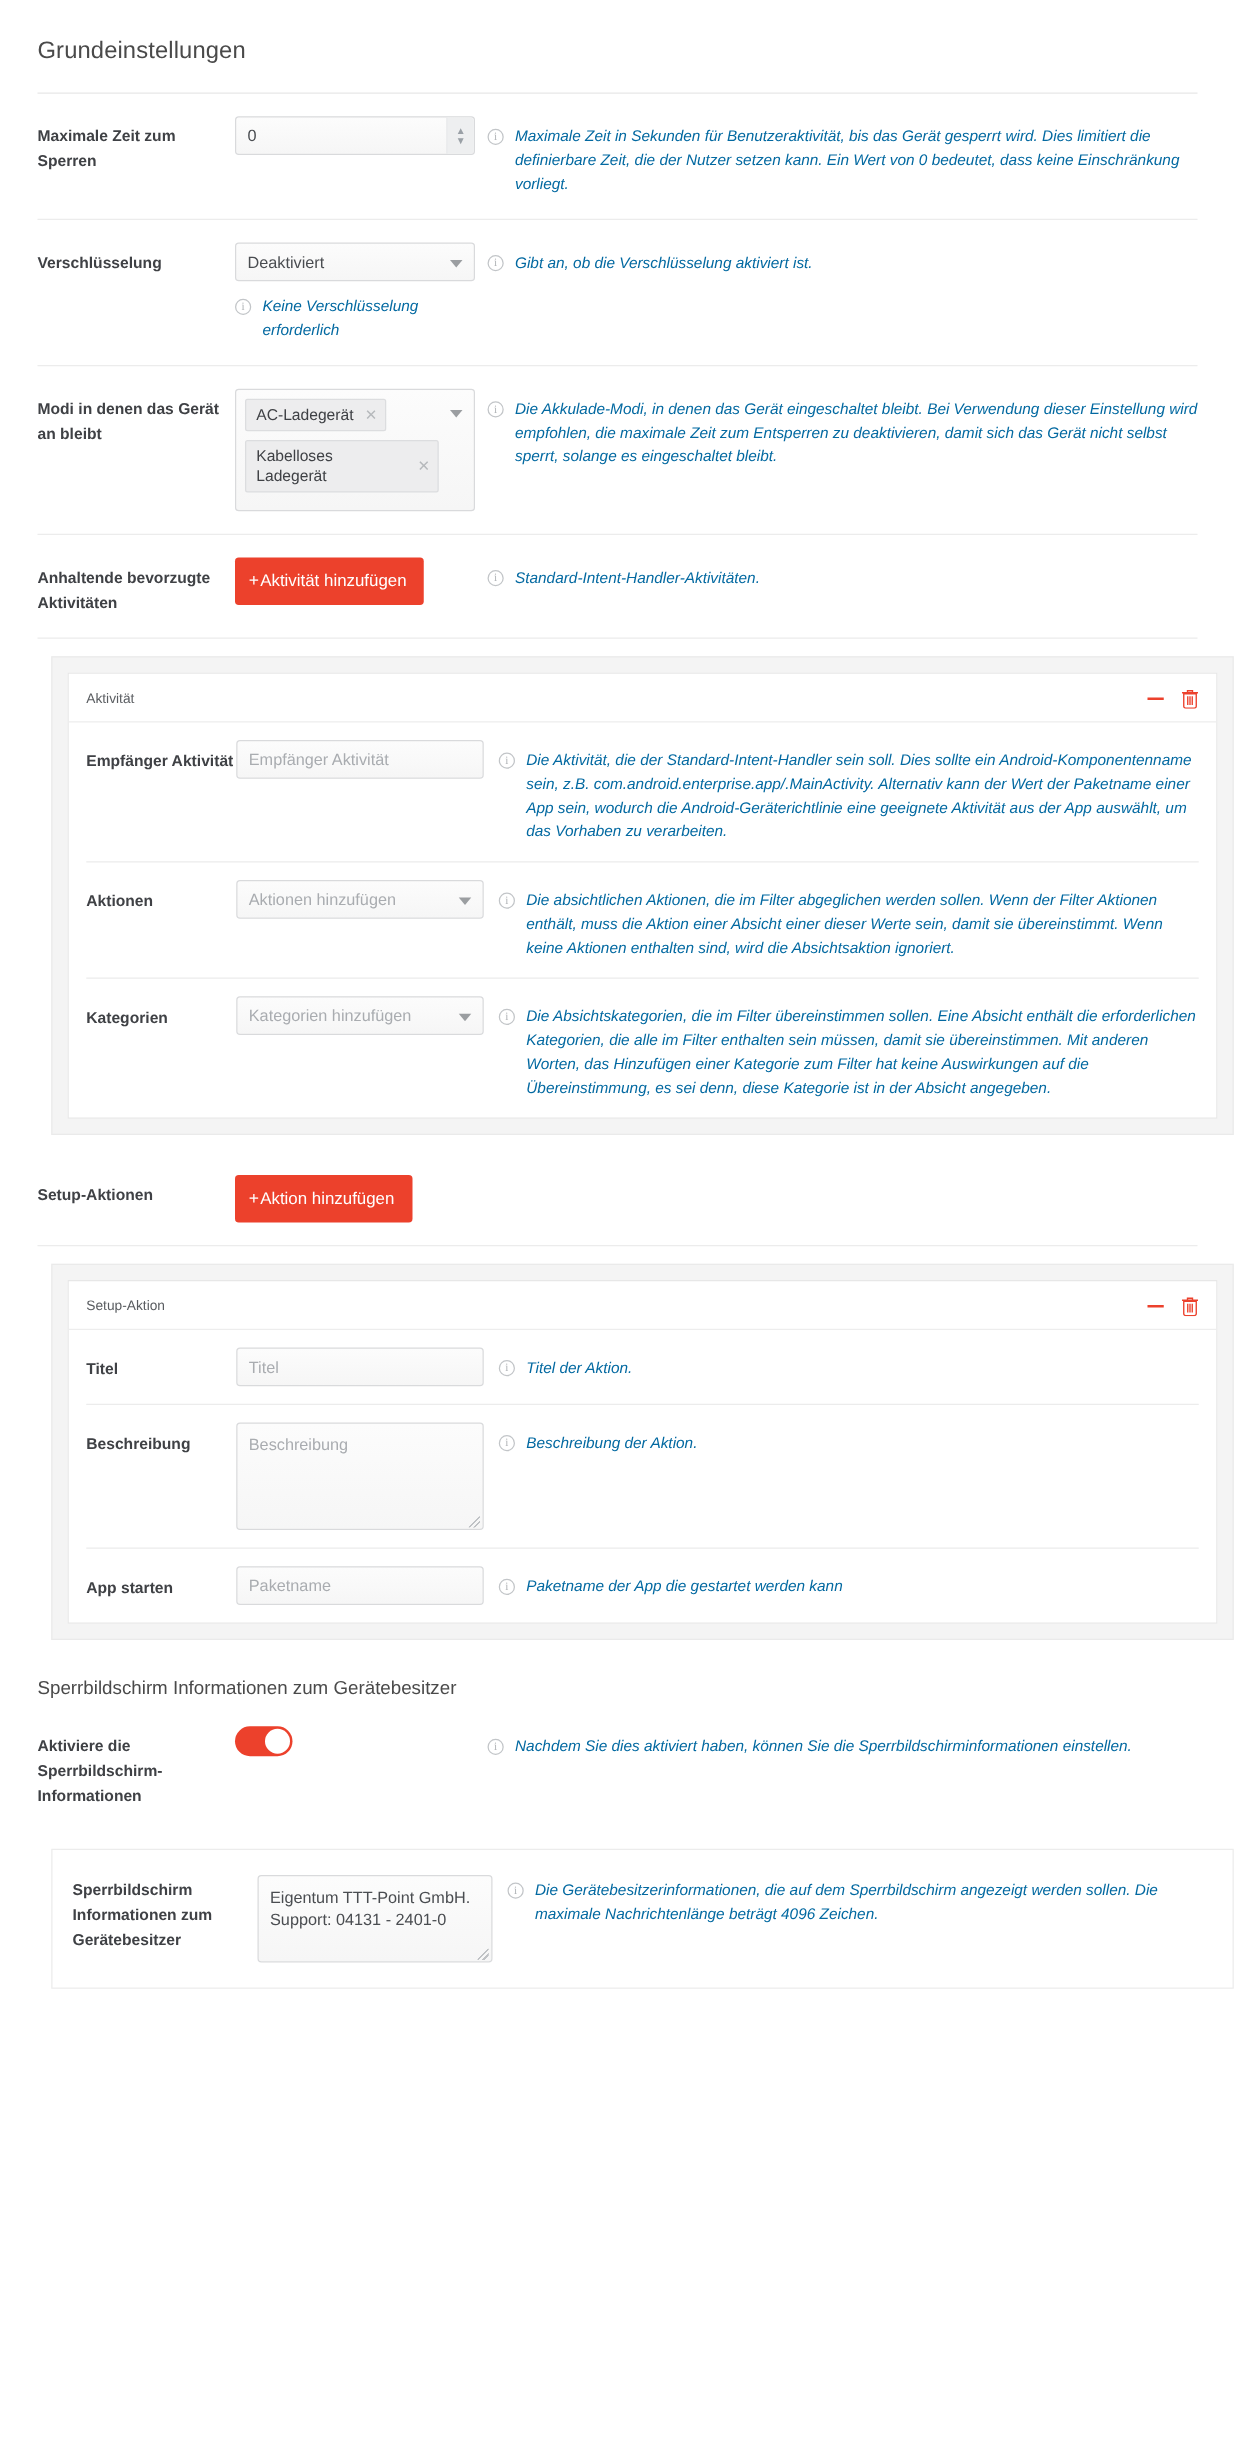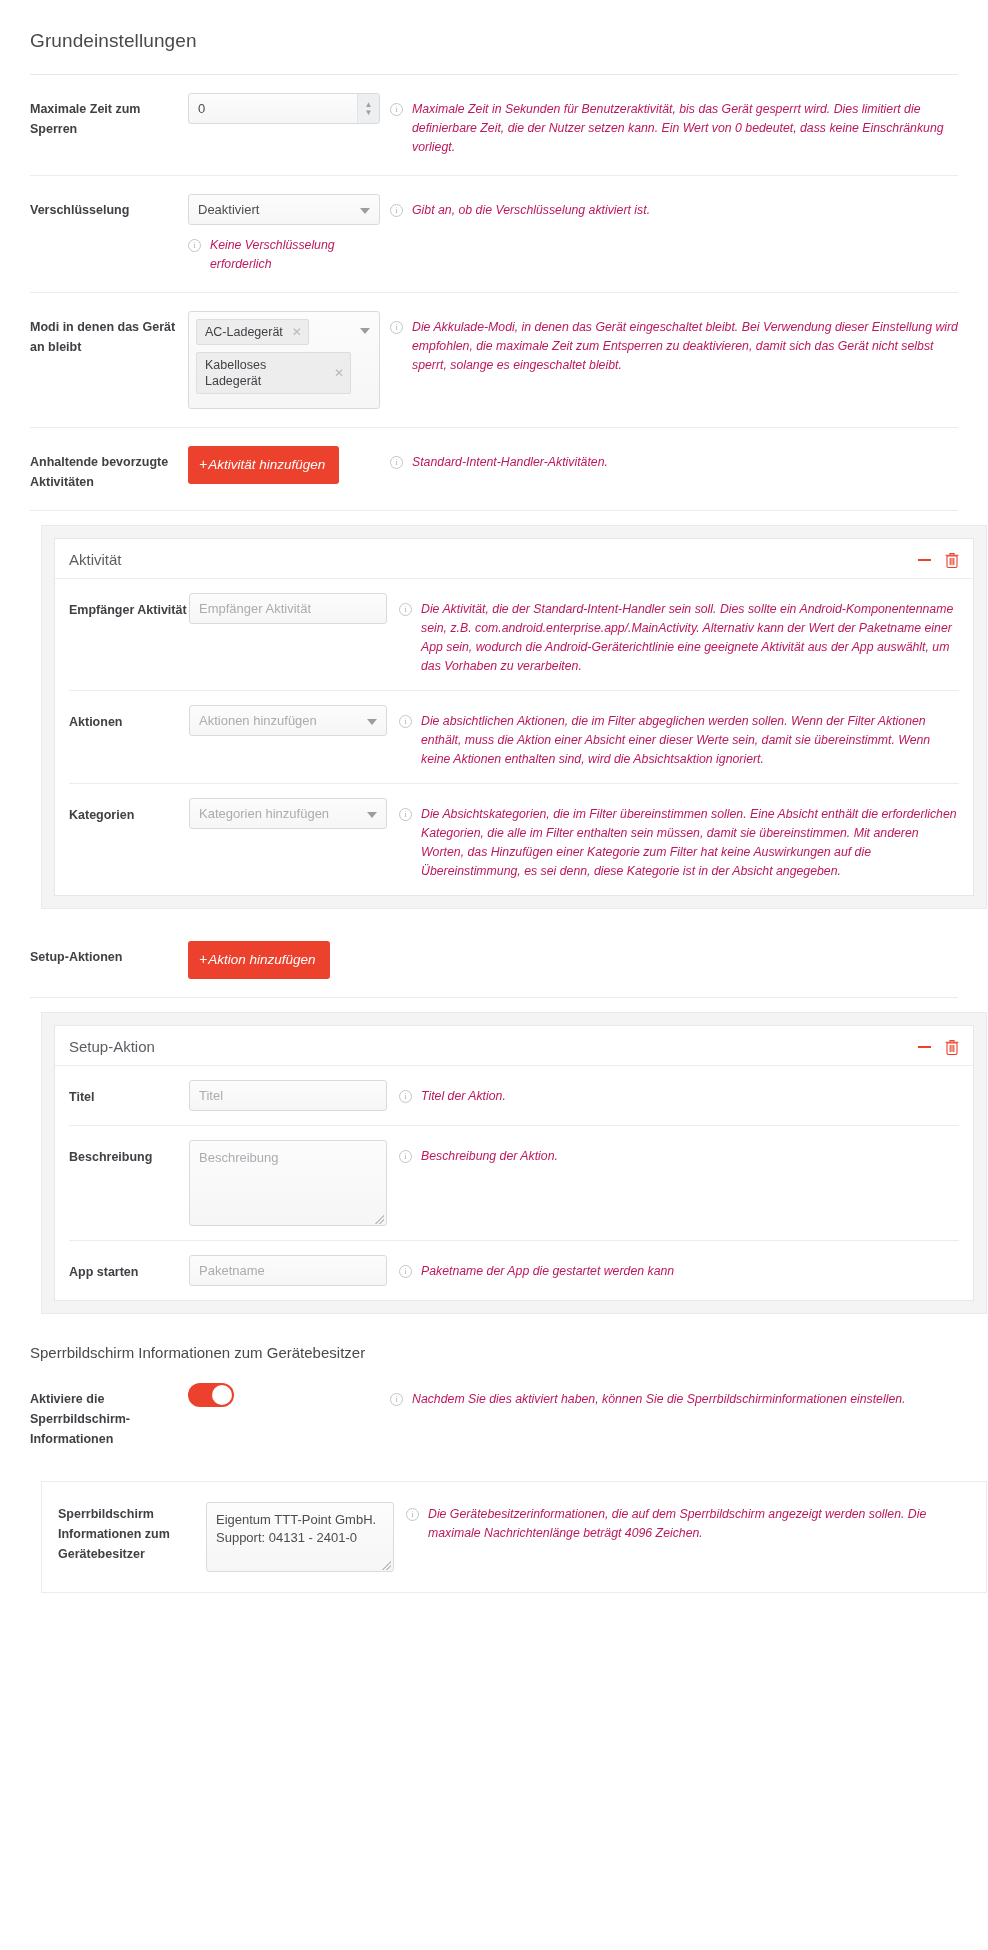--- a/index.html
+++ b/index.html
@@ -45,21 +45,21 @@
     width: 202px;
     flex: 0 0 202px;
     padding-right: 10px;
   }
   .row-help {
     flex: 1 1 auto;
     display: flex;
     align-items: flex-start;
     font-size: 12.3px;
     font-style: italic;
-    color: #be185d;
+    color: #0369a1;
     line-height: 19px;
     padding-top: 7px;
   }
   .row-help .help-text { display: block; }
 
   
   .info-ico {
     flex: 0 0 auto;
     width: 13px; height: 13px;
     border: 1px solid #c2c5c8;
@@ -179,21 +179,20 @@
     background: #ec412c;
     color: #fff;
     border: none;
     border-radius: 3px;
     font-size: 13.5px;
     font-family: "Liberation Sans", sans-serif;
     padding: 11px 14px 12px 11px;
     line-height: 15px;
     cursor: pointer;
     white-space: nowrap;
-    font-style: italic;
   }
   .btn-red .plus { margin-right: 1px; font-size: 14px; }
 
   
   .card-outer {
     background: #f4f4f4;
     border: 1px solid #eaeaea;
     padding: 12px;
     margin: 14px 0 0 11px;
     width: 946px;
@@ -203,21 +202,21 @@
     border: 1px solid #e7e7e7;
   }
   .card-head {
     display: flex;
     align-items: center;
     padding: 12px 14px 10px 14px;
     border-bottom: 1px solid #ededed;
   }
   .card-head-title {
     flex: 1 1 auto;
-    font-size: 15px;
+    font-size: 11px;
     color: #5a5d61;
   }
   .icon-btn {
     margin-left: 14px;
     cursor: pointer;
     line-height: 0;
   }
   .minus-icon {
     display: inline-block;
     width: 13px; height: 2px;

